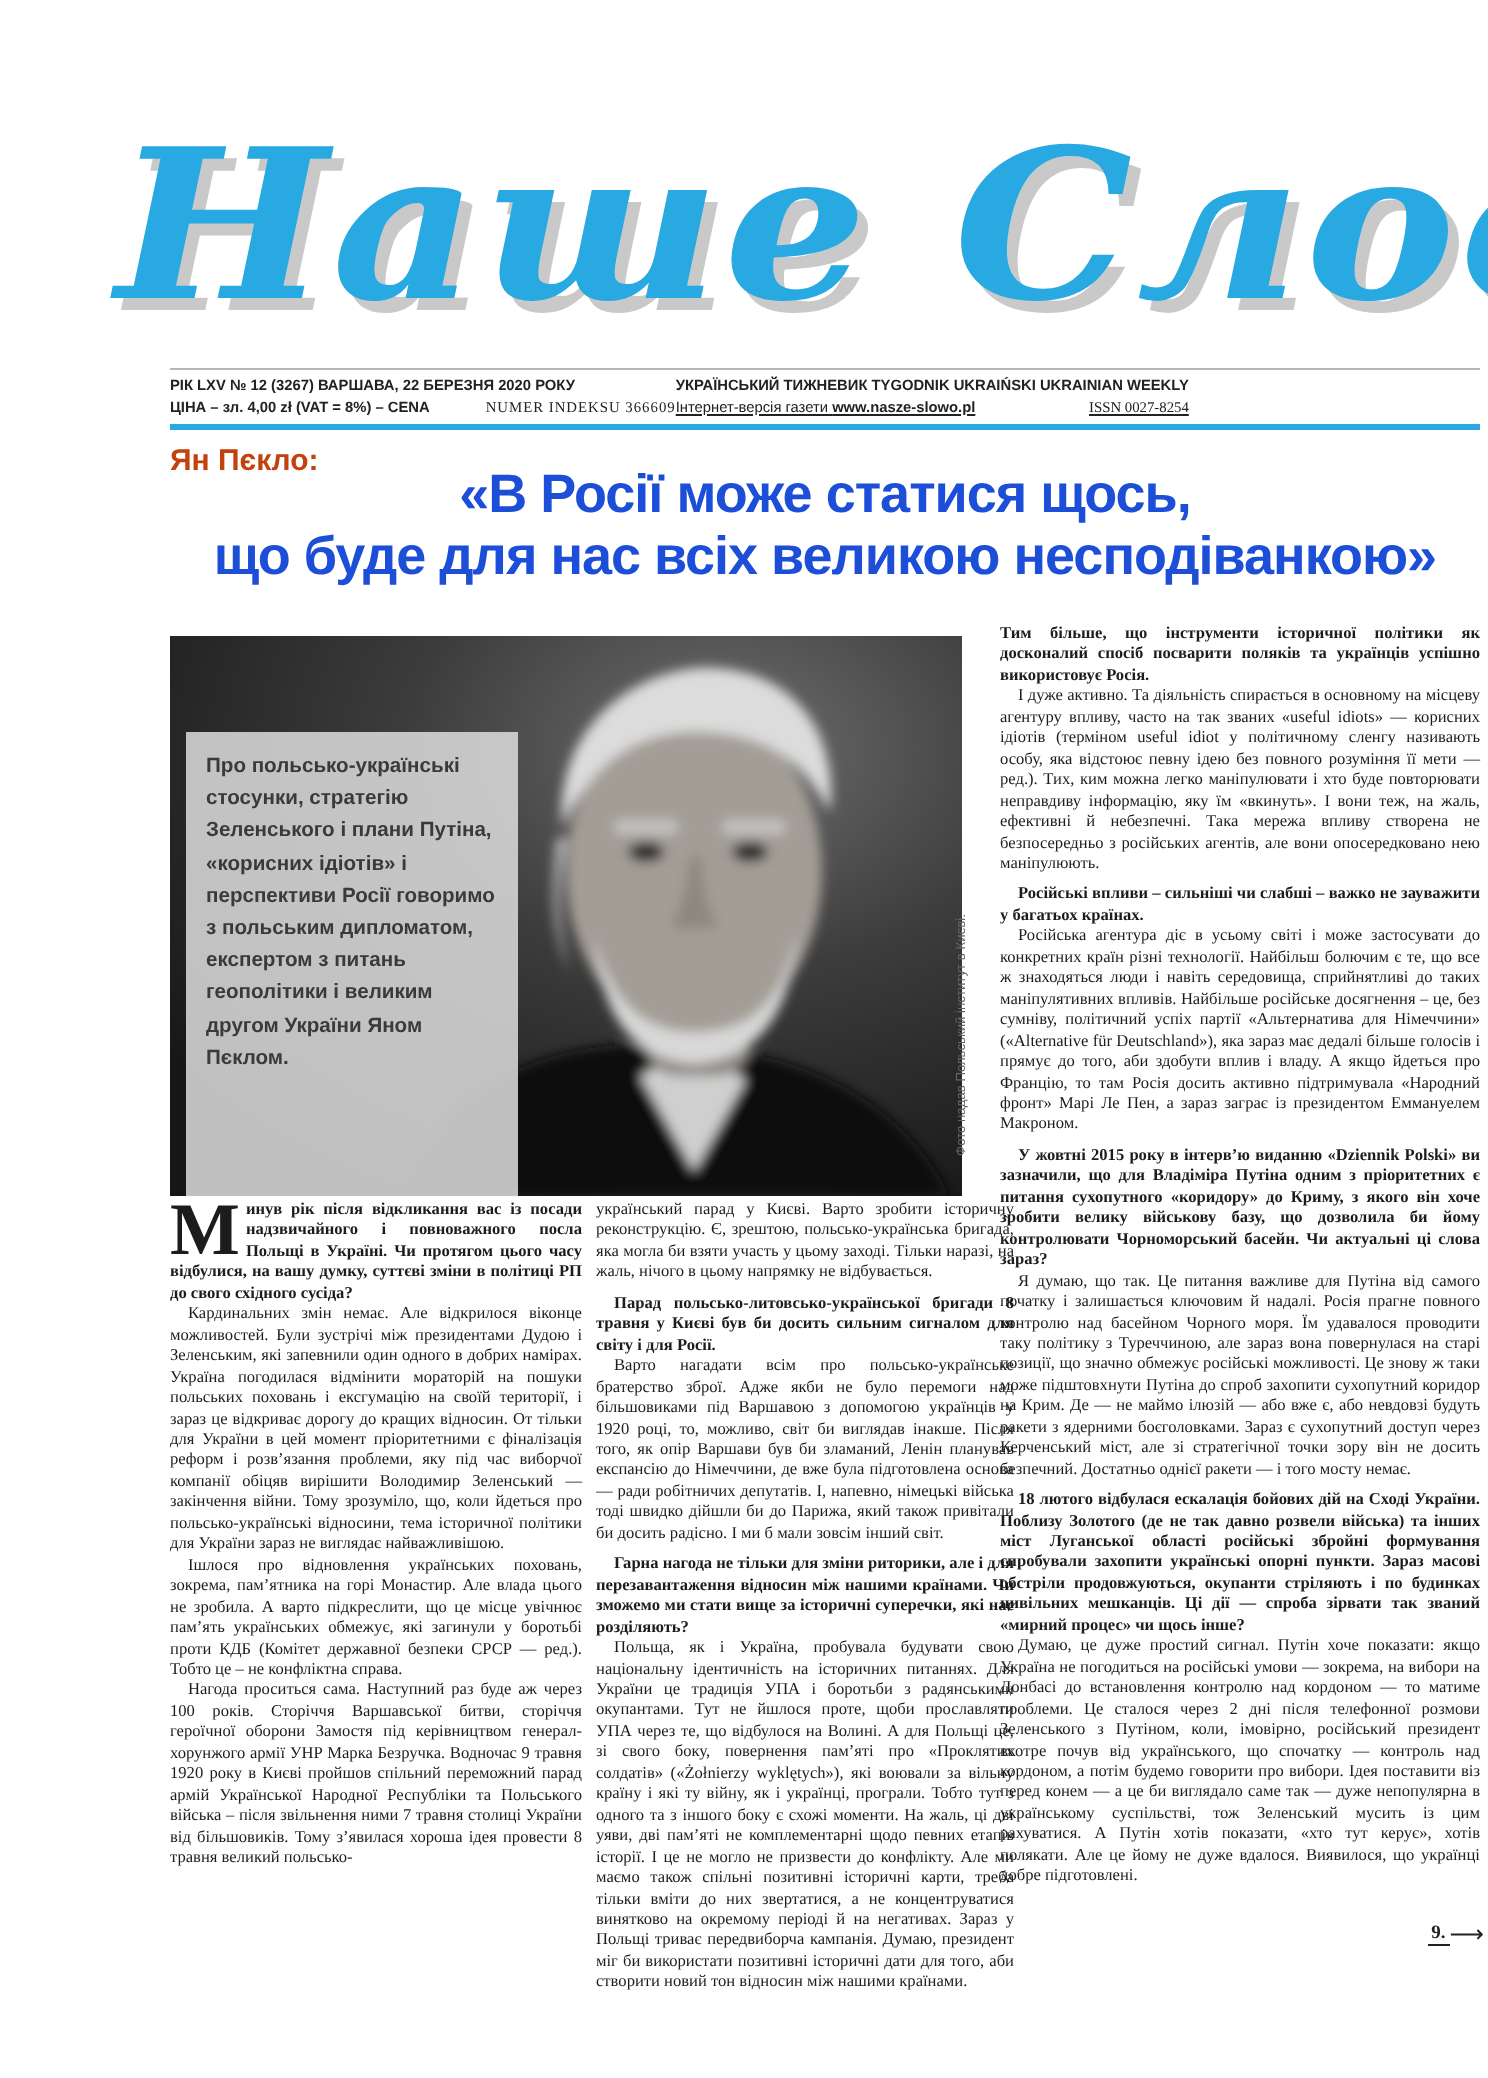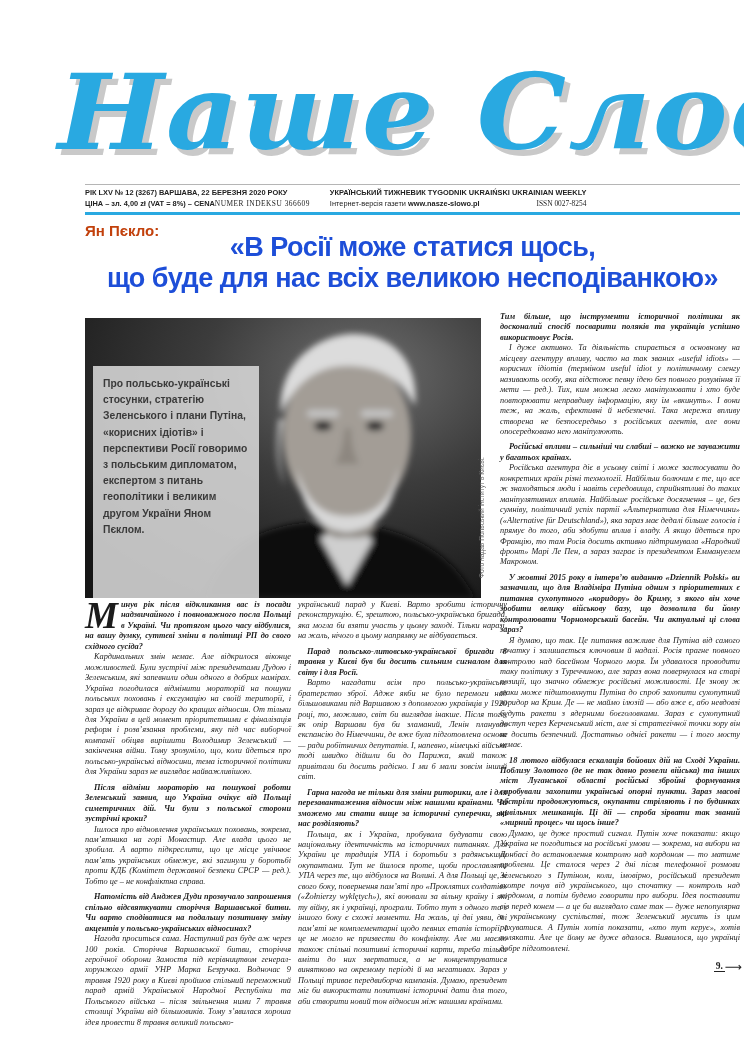--- a/index.html
+++ b/index.html
@@ -13,23 +13,23 @@
             font-size:104px;line-height:130px;letter-spacing:2px;
             color:#29a9e1;text-shadow:5px 6px 0 #c9c9c9;
             transform:scaleX(1.08);transform-origin:center;white-space:nowrap;}
 
   
   .rule-gray{left:85px;top:184px;width:655px;height:0;border-top:1px solid #b5b5b5;}
   .dateline{left:85px;top:187px;width:655px;height:25px;display:flex;
             justify-content:flex-start;font-family:"Liberation Sans",sans-serif;
             font-size:7.4px;line-height:11px;color:#222;}
   .dl-left b{font-weight:bold;}
-  .dl-left .idx{font-family:"Liberation Serif",serif;letter-spacing:.5px;}
-  .dl-right{text-align:left;margin-left:20px;}
-  .dl-right .row2{display:flex;justify-content:space-between;}
+  .dl-left .idx{font-family:"Liberation Serif",serif;margin-left:28px;letter-spacing:.5px;}
+  .dl-right{text-align:left;}
+  .dl-right .row2{display:flex;justify-content:space-between;text-decoration:underline;}
   .dl-right .issn{font-family:"Liberation Serif",serif;margin-left:30px;}
   .rule-cyan{left:85px;top:212px;width:655px;height:3px;background:#29a9e1;}
 
   
   .kicker{left:85px;top:222px;width:300px;font-family:"Liberation Sans",sans-serif;
           font-weight:bold;font-size:15px;color:#c2410c;}
   .headline{left:85px;top:232px;width:655px;text-align:center;
             font-family:"Liberation Sans",sans-serif;font-weight:bold;
             font-size:27px;line-height:31px;letter-spacing:-0.5px;color:#1d4ed8;}
 
@@ -40,21 +40,21 @@
                background:rgba(216,216,216,0.88);padding:10px 10px;box-sizing:border-box;
                font-family:"Liberation Sans",sans-serif;font-weight:bold;
                font-size:10.3px;line-height:16.2px;color:#3a3a3a;}
   .photo-credit{left:402px;top:512px;width:162px;height:11px;
                 transform:rotate(-90deg);transform-origin:center;
                 font-family:"Liberation Sans",sans-serif;font-size:6.6px;color:#666;
                 text-align:center;white-space:nowrap;}
 
   
   .col{font-size:8.3px;line-height:10.45px;text-align:justify;color:#1c1c1c;}
-  .col p{margin:0;font-style:italic;}
+  .col p{margin:0;}
   .col p.q{font-weight:bold;margin-top:5px;text-indent:9px;}
   .col p.a{text-indent:9px;}
   .col p.cont{text-indent:0;}
   .col p.first{text-indent:0;margin-top:0;}
   .dropcap{float:left;font-size:37px;line-height:29px;font-weight:bold;
            padding:1px 3px 0 0;font-family:"Liberation Serif",serif;}
   #col1{left:85px;top:600px;width:206px;}
   #col2{left:298px;top:600px;width:209px;}
   #col3{left:500px;top:312px;width:240px;}
 
@@ -130,23 +130,21 @@
       <path d="M260 110 C258 130 254 140 250 146 L274 146 C270 138 266 128 266 110 Z" fill="#8d8780"></path>
     </g>
   </svg>
   <div class="caption-box">Про польсько-українські стосунки, стратегію Зеленського і плани Путіна, «корисних ідіотів» і перспективи Росії говоримо з польським дипломатом, експертом з питань геополітики і великим другом України Яном Пєклом.</div>
 </div>
 <div class="abs photo-credit">Фото надав Польський інститут в Києві.</div>
 
 <div class="abs col" id="col1">
   <p class="q first"><span class="dropcap">М</span><span>инув рік після відкликання вас із посади надзвичайного і повноважного посла Польщі в Україні. Чи протягом цього часу відбулися, на вашу думку, суттєві зміни в політиці РП до свого східного сусіда?</span></p>
   <p class="a">Кардинальних змін немає. Але відкрилося віконце можливостей. Були зустрічі між президентами Дудою і Зеленським, які запевнили один одного в добрих намірах. Україна погодилася відмінити мораторій на пошуки польських поховань і ексгумацію на своїй території, і зараз це відкриває дорогу до кращих відносин. От тільки для України в цей момент пріоритетними є фіналізація реформ і розв’язання проблеми, яку під час виборчої компанії обіцяв вирішити Володимир Зеленський — закінчення війни. Тому зрозуміло, що, коли йдеться про польсько-українські відносини, тема історичної політики для України зараз не виглядає найважливішою.</p>
-  <p class="q">Після відміни мораторію на пошукові роботи Зеленський заявив, що Україна очікує від Польщі симетричних дій. Чи були з польської сторони зустрічні кроки?</p>
   <p class="a">Ішлося про відновлення українських поховань, зокрема, пам’ятника на горі Монастир. Але влада цього не зробила. А варто підкреслити, що це місце увічнює пам’ять українських обмежує, які загинули у боротьбі проти КДБ (Комітет державної безпеки СРСР — ред.). Тобто це – не конфліктна справа.</p>
-  <p class="q">Натомість від Анджея Дуди прозвучало запрошення спільно відсвяткувати сторіччя Варшавської битви. Чи варто сподіватися на подальшу позитивну зміну акцентів у польсько-українських відносинах?</p>
   <p class="a">Нагода проситься сама. Наступний раз буде аж через 100 років. Сторіччя Варшавської битви, сторіччя героїчної оборони Замостя під керівництвом генерал-хорунжого армії УНР Марка Безручка. Водночас 9 травня 1920 року в Києві пройшов спільний переможний парад армій Української Народної Республіки та Польського війська – після звільнення ними 7 травня столиці України від більшовиків. Тому з’явилася хороша ідея провести 8 травня великий польсько-</p>
 </div>
 
 <div class="abs col" id="col2">
   <p class="cont">український парад у Києві. Варто зробити історичну реконструкцію. Є, зрештою, польсько-українська бригада, яка могла би взяти участь у цьому заході. Тільки наразі, на жаль, нічого в цьому напрямку не відбувається.</p>
   <p class="q">Парад польсько-литовсько-української бригади 8 травня у Києві був би досить сильним сигналом для світу і для Росії.</p>
   <p class="a">Варто нагадати всім про польсько-українське братерство зброї. Адже якби не було перемоги над більшовиками під Варшавою з допомогою українців у 1920 році, то, можливо, світ би виглядав інакше. Після того, як опір Варшави був би зламаний, Ленін планував експансію до Німеччини, де вже була підготовлена основа — ради робітничих депутатів. І, напевно, німецькі війська тоді швидко дійшли би до Парижа, який також привітали би досить радісно. І ми б мали зовсім інший світ.</p>
   <p class="q">Гарна нагода не тільки для зміни риторики, але і для перезавантаження відносин між нашими країнами. Чи зможемо ми стати вище за історичні суперечки, які нас розділяють?</p>
   <p class="a">Польща, як і Україна, пробувала будувати свою національну ідентичність на історичних питаннях. Для України це традиція УПА і боротьби з радянськими окупантами. Тут не йшлося проте, щоби прославляти УПА через те, що відбулося на Волині. А для Польщі це, зі свого боку, повернення пам’яті про «Проклятих солдатів» («Żołnierzy wyklętych»), які воювали за вільну країну і які ту війну, як і українці, програли. Тобто тут з одного та з іншого боку є схожі моменти. На жаль, ці дві уяви, дві пам’яті не комплементарні щодо певних етапів історії. І це не могло не призвести до конфлікту. Але ми маємо також спільні позитивні історичні карти, треба тільки вміти до них звертатися, а не концентруватися винятково на окремому періоді й на негативах. Зараз у Польщі триває передвиборча кампанія. Думаю, президент міг би використати позитивні історичні дати для того, аби створити новий тон відносин між нашими країнами.</p>
 </div>

